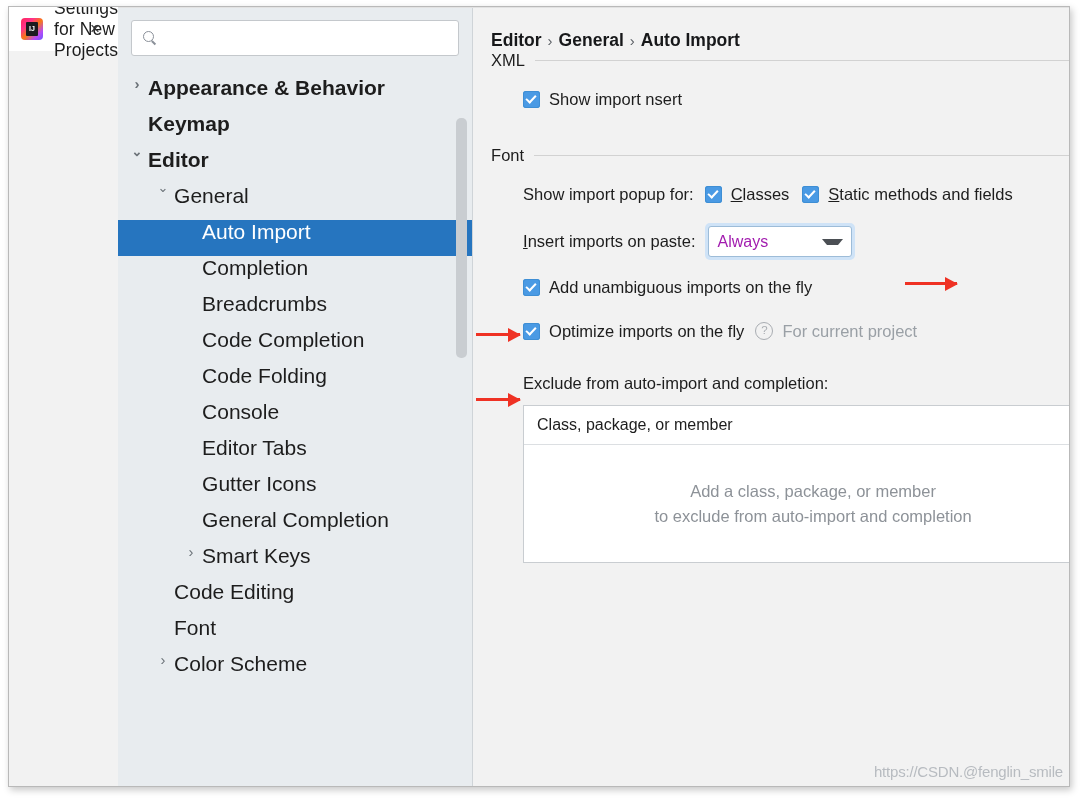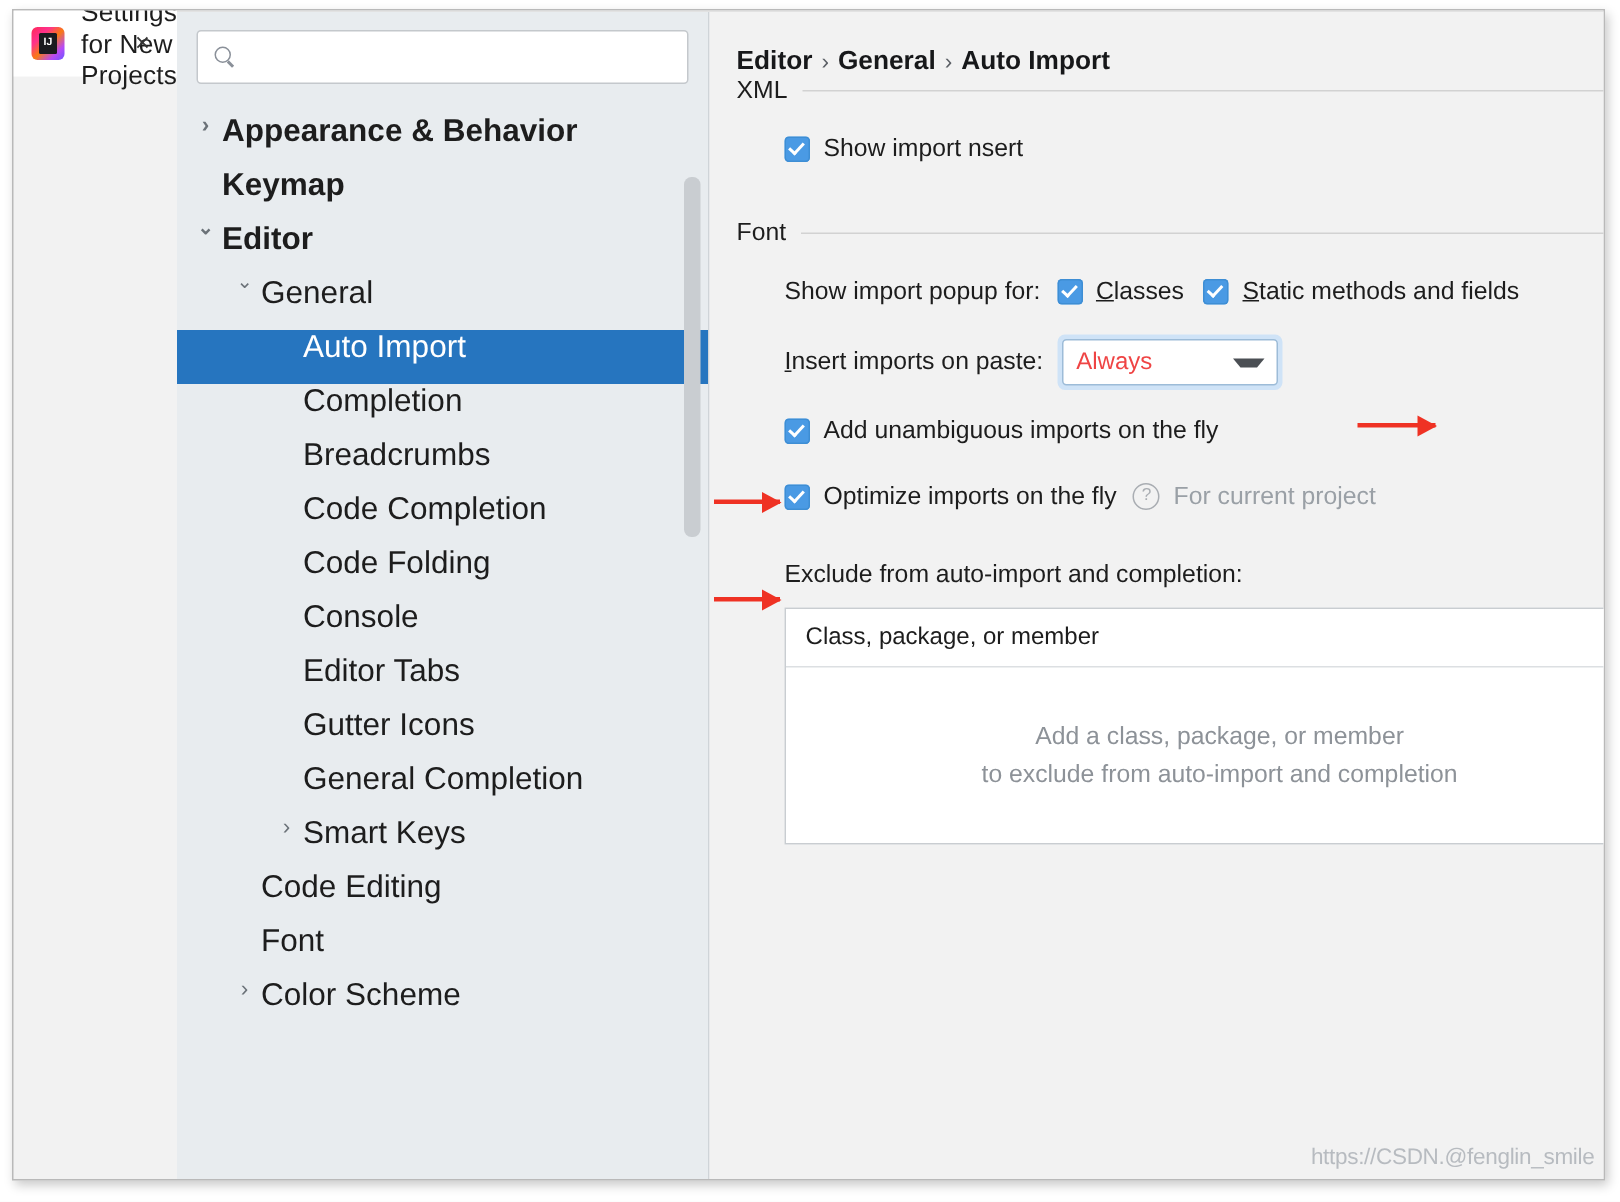--- a/index.html
+++ b/index.html
@@ -302,21 +302,21 @@
     border: 1px solid #9dbcd8;
     border-radius: 3px;
     display: flex;
     align-items: center;
     padding: 0 8px;
     cursor: pointer;
   }
   .select-value {
     flex: 1 1 auto;
     font-size: 16px;
-    color: #ef4444;
+    color: #a21caf;
   }
   .caret {
     width: 0; height: 0;
     border-left: 5.5px solid transparent;
     border-right: 5.5px solid transparent;
     border-top: 6.5px solid #4b4f54;
     flex: 0 0 11px;
   }
 
   .help-circle {

